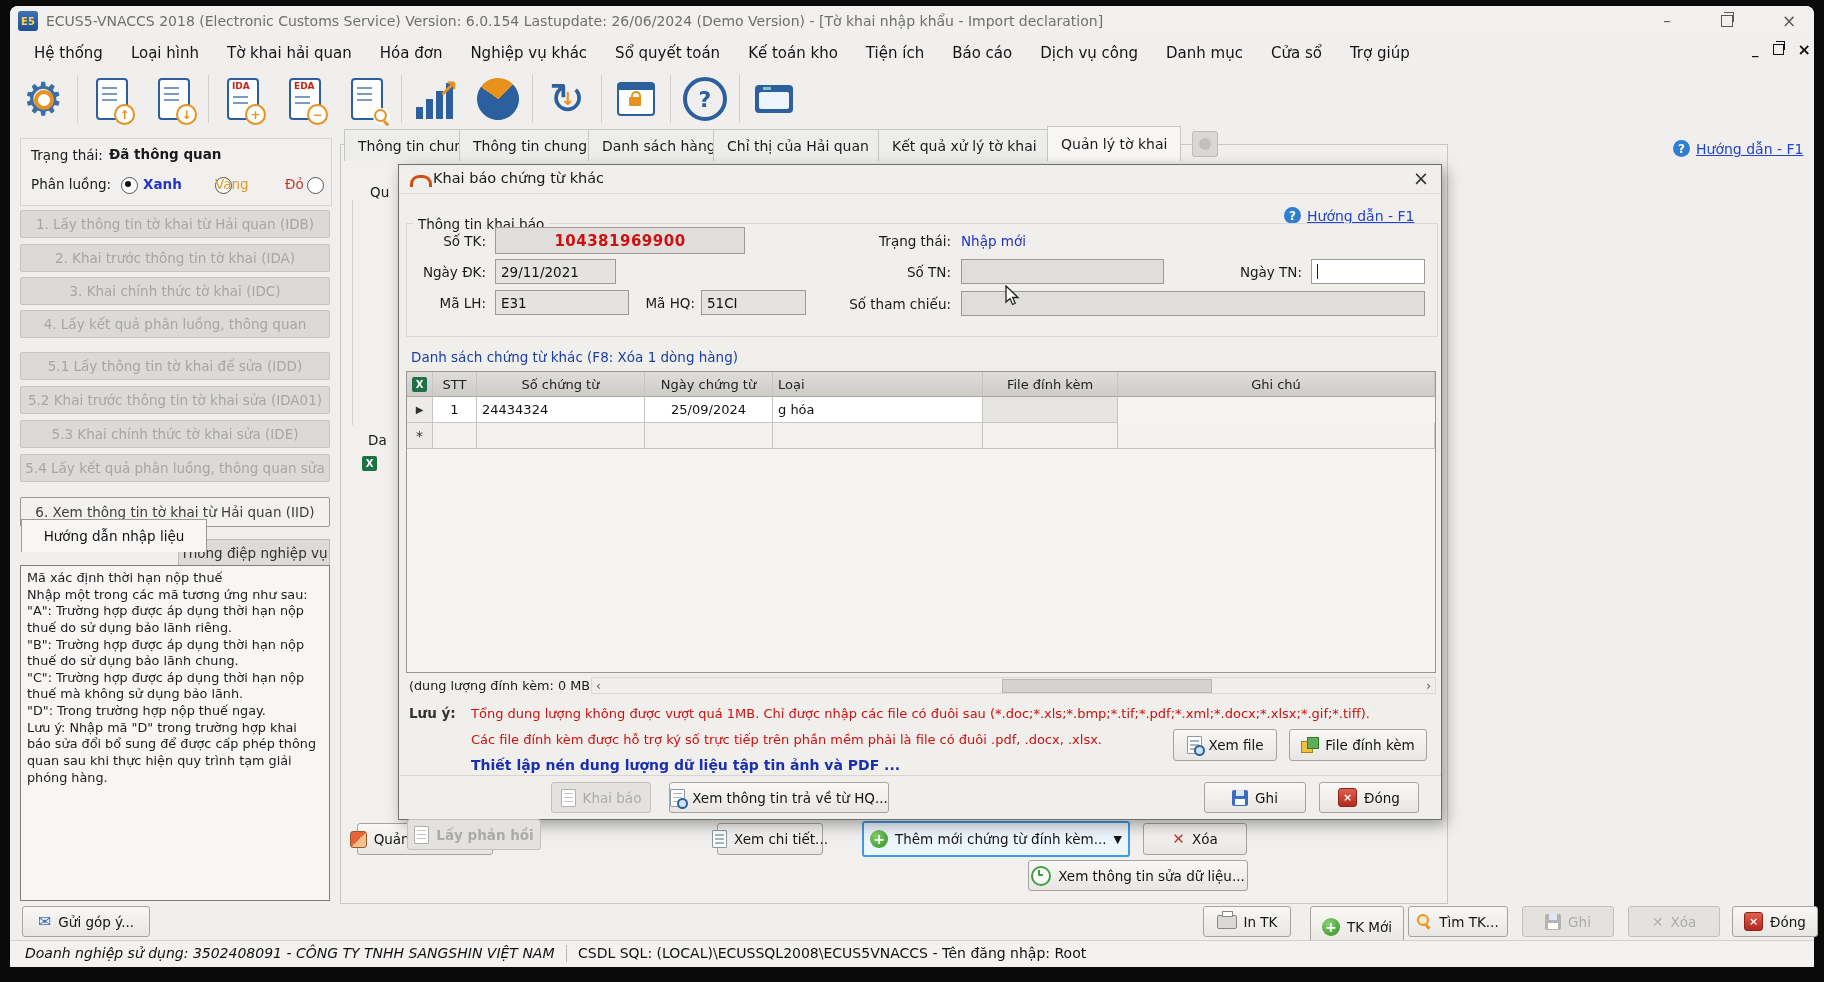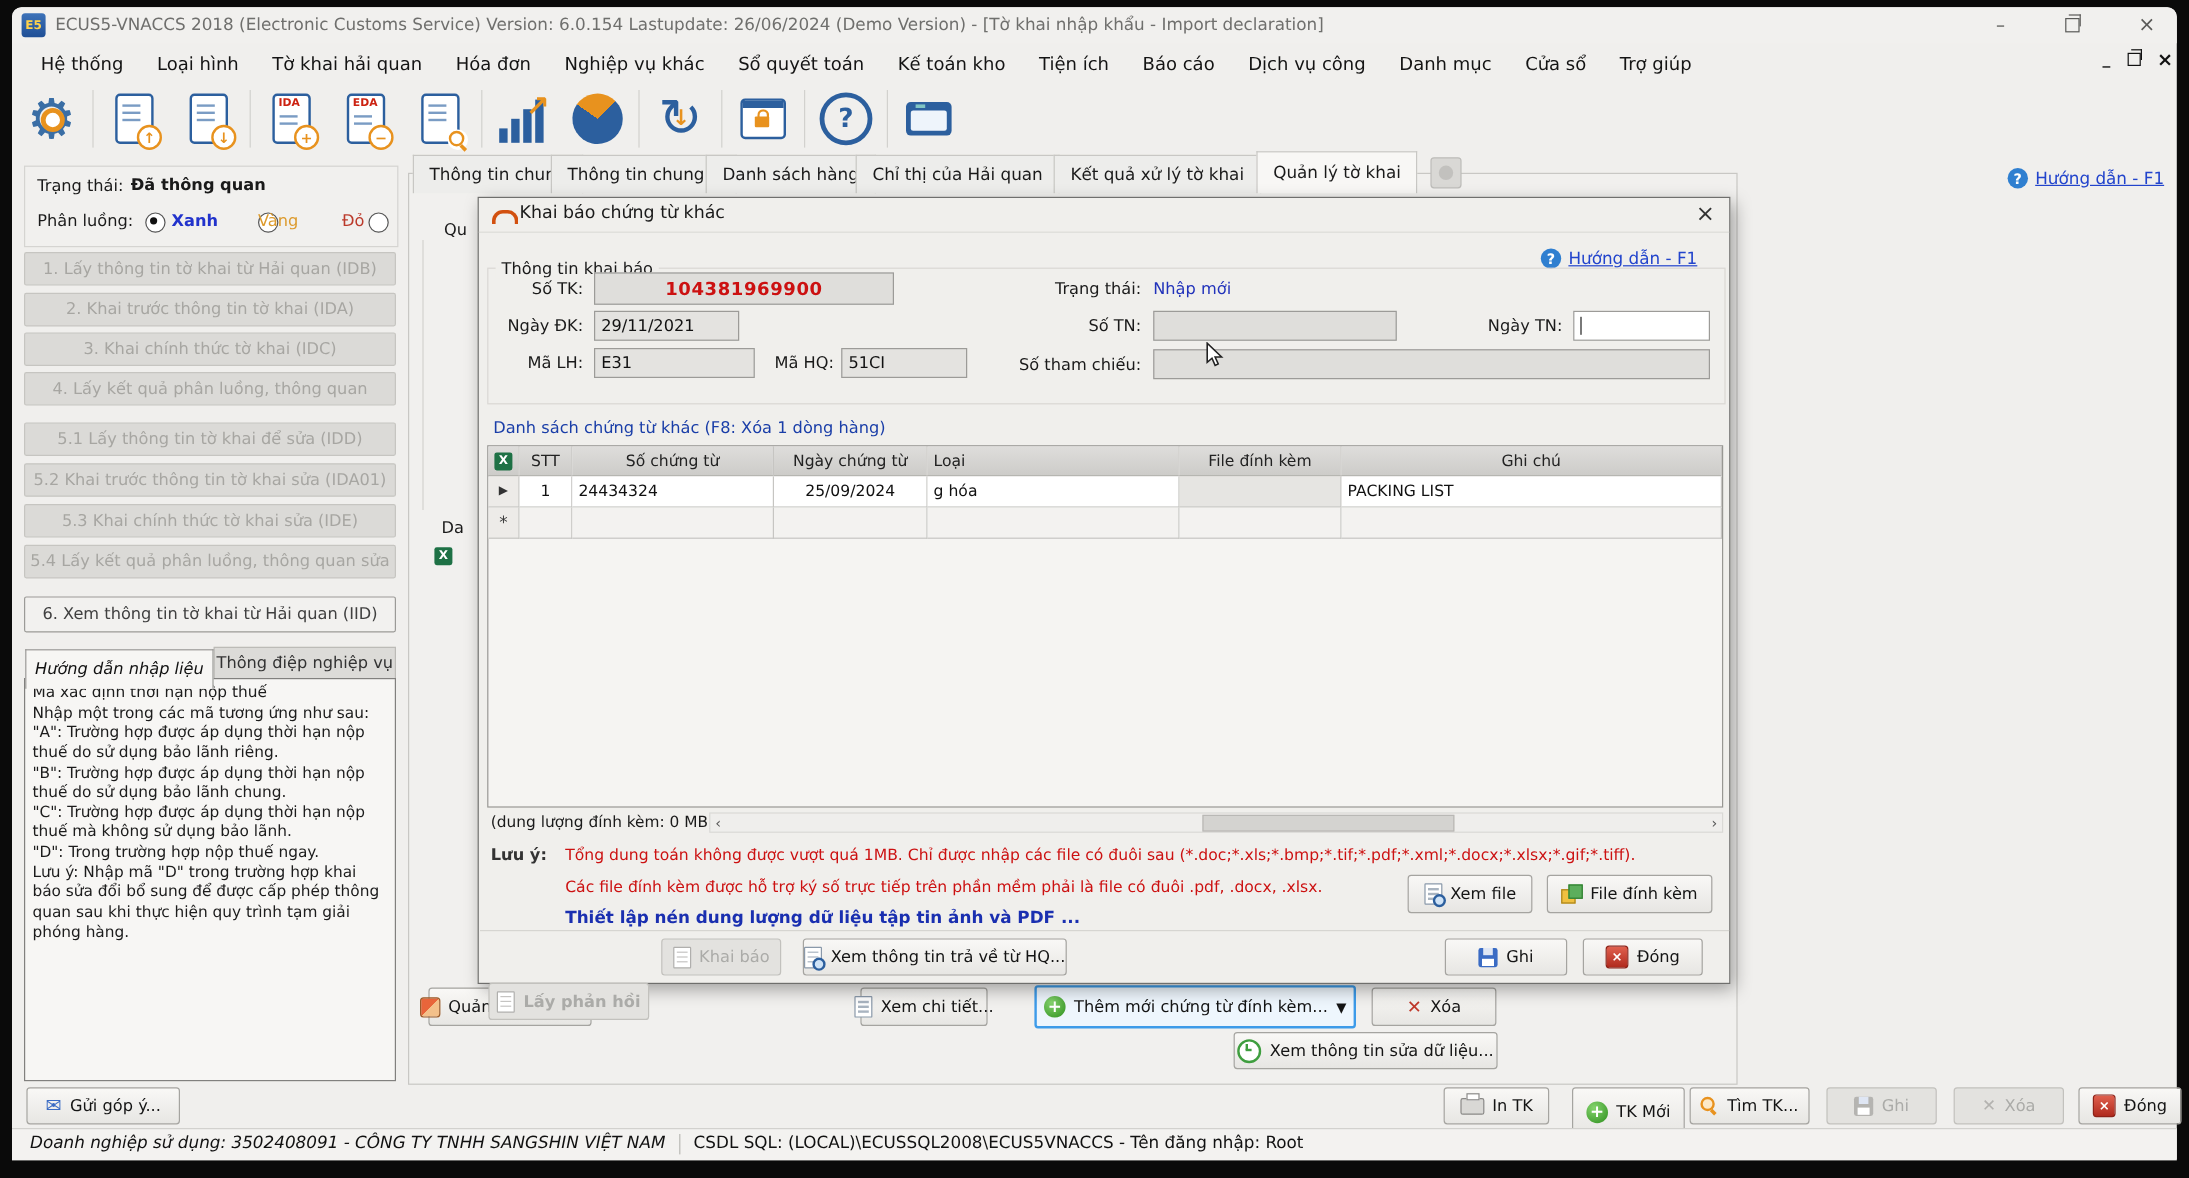--- a/index.html
+++ b/index.html
@@ -279,21 +279,21 @@
   <div class="step" style="top:210px;">1. Lấy thông tin tờ khai từ Hải quan (IDB)</div>
   <div class="step" style="top:244px;">2. Khai trước thông tin tờ khai (IDA)</div>
   <div class="step" style="top:277px;">3. Khai chính thức tờ khai (IDC)</div>
   <div class="step" style="top:310px;">4. Lấy kết quả phân luồng, thông quan</div>
   <div class="step" style="top:352px;">5.1 Lấy thông tin tờ khai để sửa (IDD)</div>
   <div class="step" style="top:386px;">5.2 Khai trước thông tin tờ khai sửa (IDA01)</div>
   <div class="step" style="top:420px;">5.3 Khai chính thức tờ khai sửa (IDE)</div>
   <div class="step" style="top:454px;">5.4 Lấy kết quả phân luồng, thông quan sửa</div>
   <div class="step on" style="top:497px;height:30px;">6. Xem thông tin tờ khai từ Hải quan (IID)</div>
 
-  <div class="stab active" style="left:21px;top:541px;width:157px;height:33px;font-style:italic;">Hướng dẫn nhập liệu</div>
+  <div class="stab active" style="left:21px;top:519px;width:186px;height:33px;">Hướng dẫn nhập liệu</div>
   <div class="stab idle" style="left:178px;top:539px;width:152px;height:27px;">Thông điệp nghiệp vụ</div>
   <div class="helpbox">Mã xác định thời hạn nộp thuế
 Nhập một trong các mã tương ứng như sau:
 "A": Trường hợp được áp dụng thời hạn nộp thuế do sử dụng bảo lãnh riêng.
 "B": Trường hợp được áp dụng thời hạn nộp thuế do sử dụng bảo lãnh chung.
 "C": Trường hợp được áp dụng thời hạn nộp thuế mà không sử dụng bảo lãnh.
 "D": Trong trường hợp nộp thuế ngay.
 Lưu ý: Nhập mã "D" trong trường hợp khai báo sửa đổi bổ sung để được cấp phép thông quan sau khi thực hiện quy trình tạm giải phóng hàng.</div>
 
   <div class="mainpanel"></div>
@@ -394,42 +394,41 @@
         <div class="gc">File đính kèm</div>
         <div class="gc">Ghi chú</div>
       </div>
       <div class="grow">
         <div class="gc gsel" style="font-size:10px;">▶</div>
         <div class="gc" style="background:#fff;justify-content:center;">1</div>
         <div class="gc" style="background:#fff;">24434324</div>
         <div class="gc" style="background:#fff;justify-content:center;">25/09/2024</div>
         <div class="gc" style="background:#fff;">g hóa</div>
         <div class="gc" style="background:#e6e5e2;"></div>
-        <div class="gc" style="background:#fff;">PACKING LIST</div>
       </div>
       <div class="grow">
         <div class="gc gsel" style="font-size:14px;">*</div>
         <div class="gc" style="background:#f3f2f0;"></div>
         <div class="gc" style="background:#f3f2f0;"></div>
         <div class="gc" style="background:#f3f2f0;"></div>
         <div class="gc" style="background:#f3f2f0;"></div>
         <div class="gc" style="background:#f3f2f0;"></div>
         <div class="gc" style="background:#f3f2f0;"></div>
       </div>
     </div>
 
     <span class="abs" style="left:10px;top:513px;font-size:12.8px;color:#1a1a1a;">(dung lượng đính kèm: 0 MB)</span>
     <div class="scroll-track" style="left:192px;top:512px;width:845px;height:17px;">
       <span class="sarrow" style="left:4px;top:0;">‹</span>
       <div class="scroll-thumb" style="left:410px;top:1px;width:210px;height:14px;"></div>
       <span class="sarrow" style="right:4px;top:0;">›</span>
     </div>
 
     <span class="abs" style="left:10px;top:540px;font-size:13.5px;font-weight:bold;color:#333;">Lưu ý:</span>
-    <span class="abs redtext" style="left:72px;top:541px;">Tổng dung toán không được vượt quá 1MB. Chỉ được nhập các file có đuôi sau (*.doc;*.xls;*.bmp;*.tif;*.pdf;*.xml;*.docx;*.xlsx;*.gif;*.tiff).</span>
+    <span class="abs redtext" style="left:72px;top:541px;">Tổng dung lượng không được vượt quá 1MB. Chỉ được nhập các file có đuôi sau (*.doc;*.xls;*.bmp;*.tif;*.pdf;*.xml;*.docx;*.xlsx;*.gif;*.tiff).</span>
     <span class="abs redtext" style="left:72px;top:567px;">Các file đính kèm được hỗ trợ ký số trực tiếp trên phần mềm phải là file có đuôi .pdf, .docx, .xlsx.</span>
     <span class="abs notelink" style="left:72px;top:592px;">Thiết lập nén dung lượng dữ liệu tập tin ảnh và PDF ...</span>
 
     <div class="btn abs" style="left:774px;top:564px;width:104px;height:32px;">
       <span class="mdoc" style="position:relative;">
           <span class="minimag"></span>
         </span>
       <span>Xem file</span>
     </div>
     <div class="btn abs" style="left:890px;top:564px;width:138px;height:32px;">

